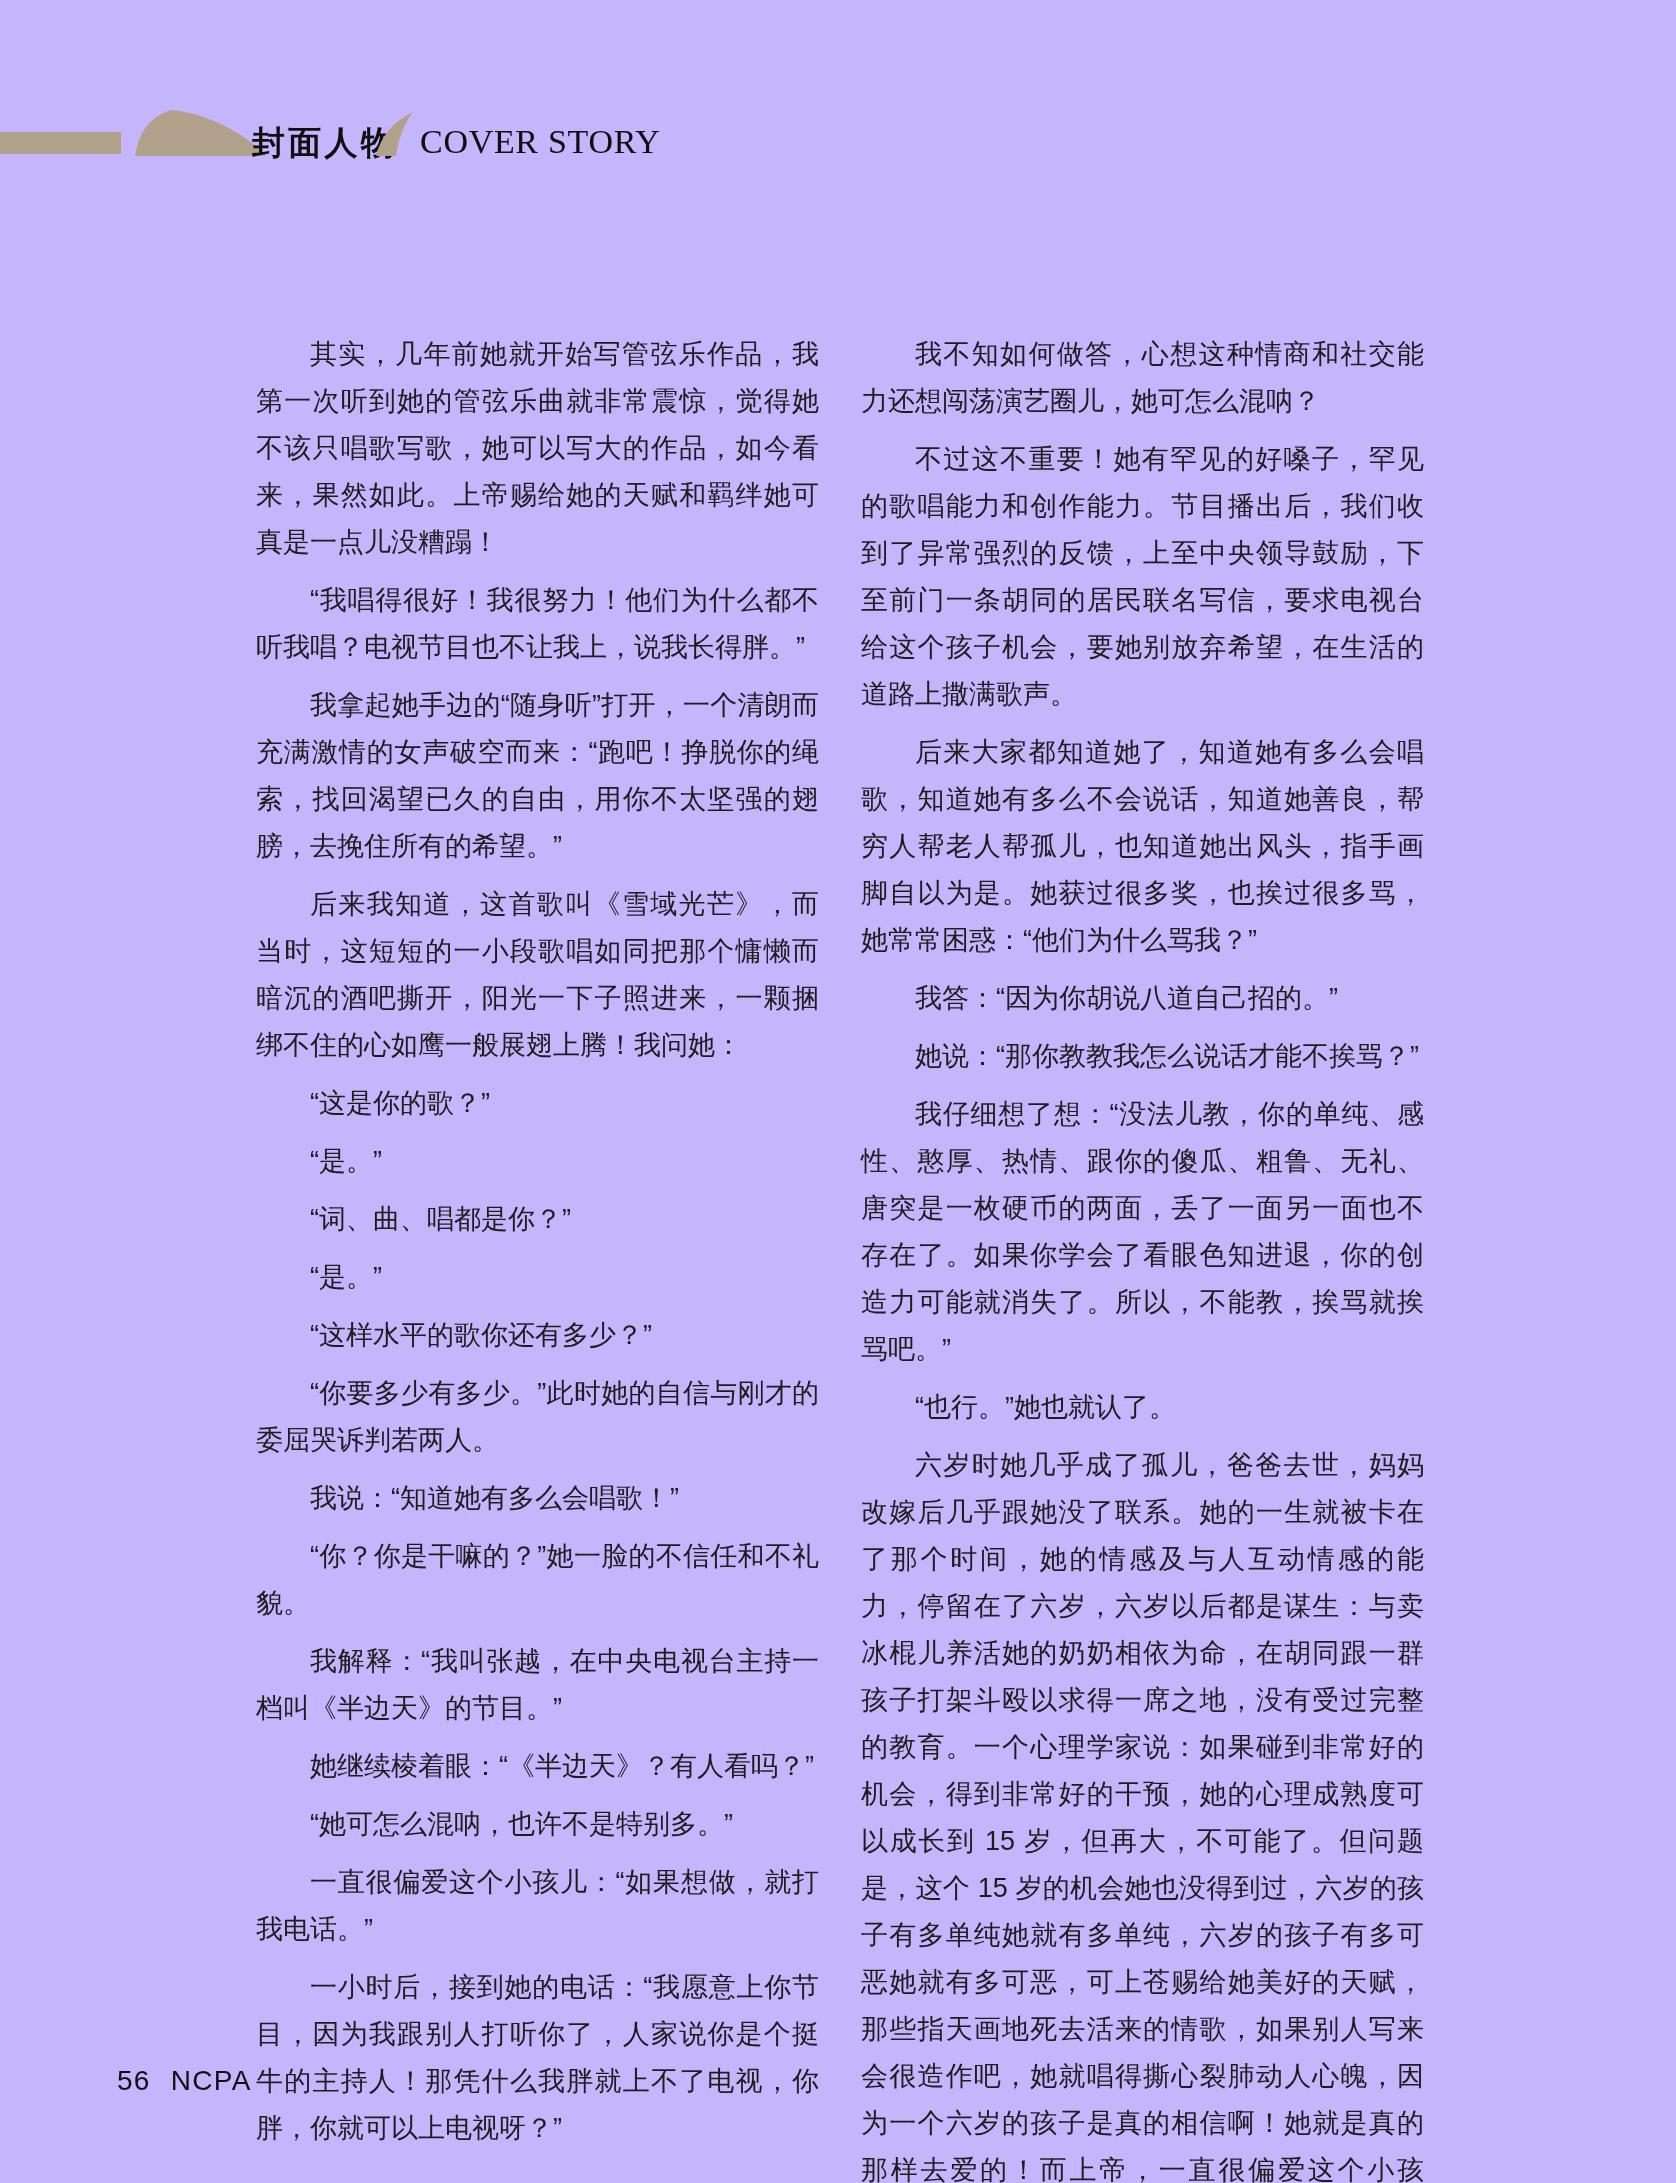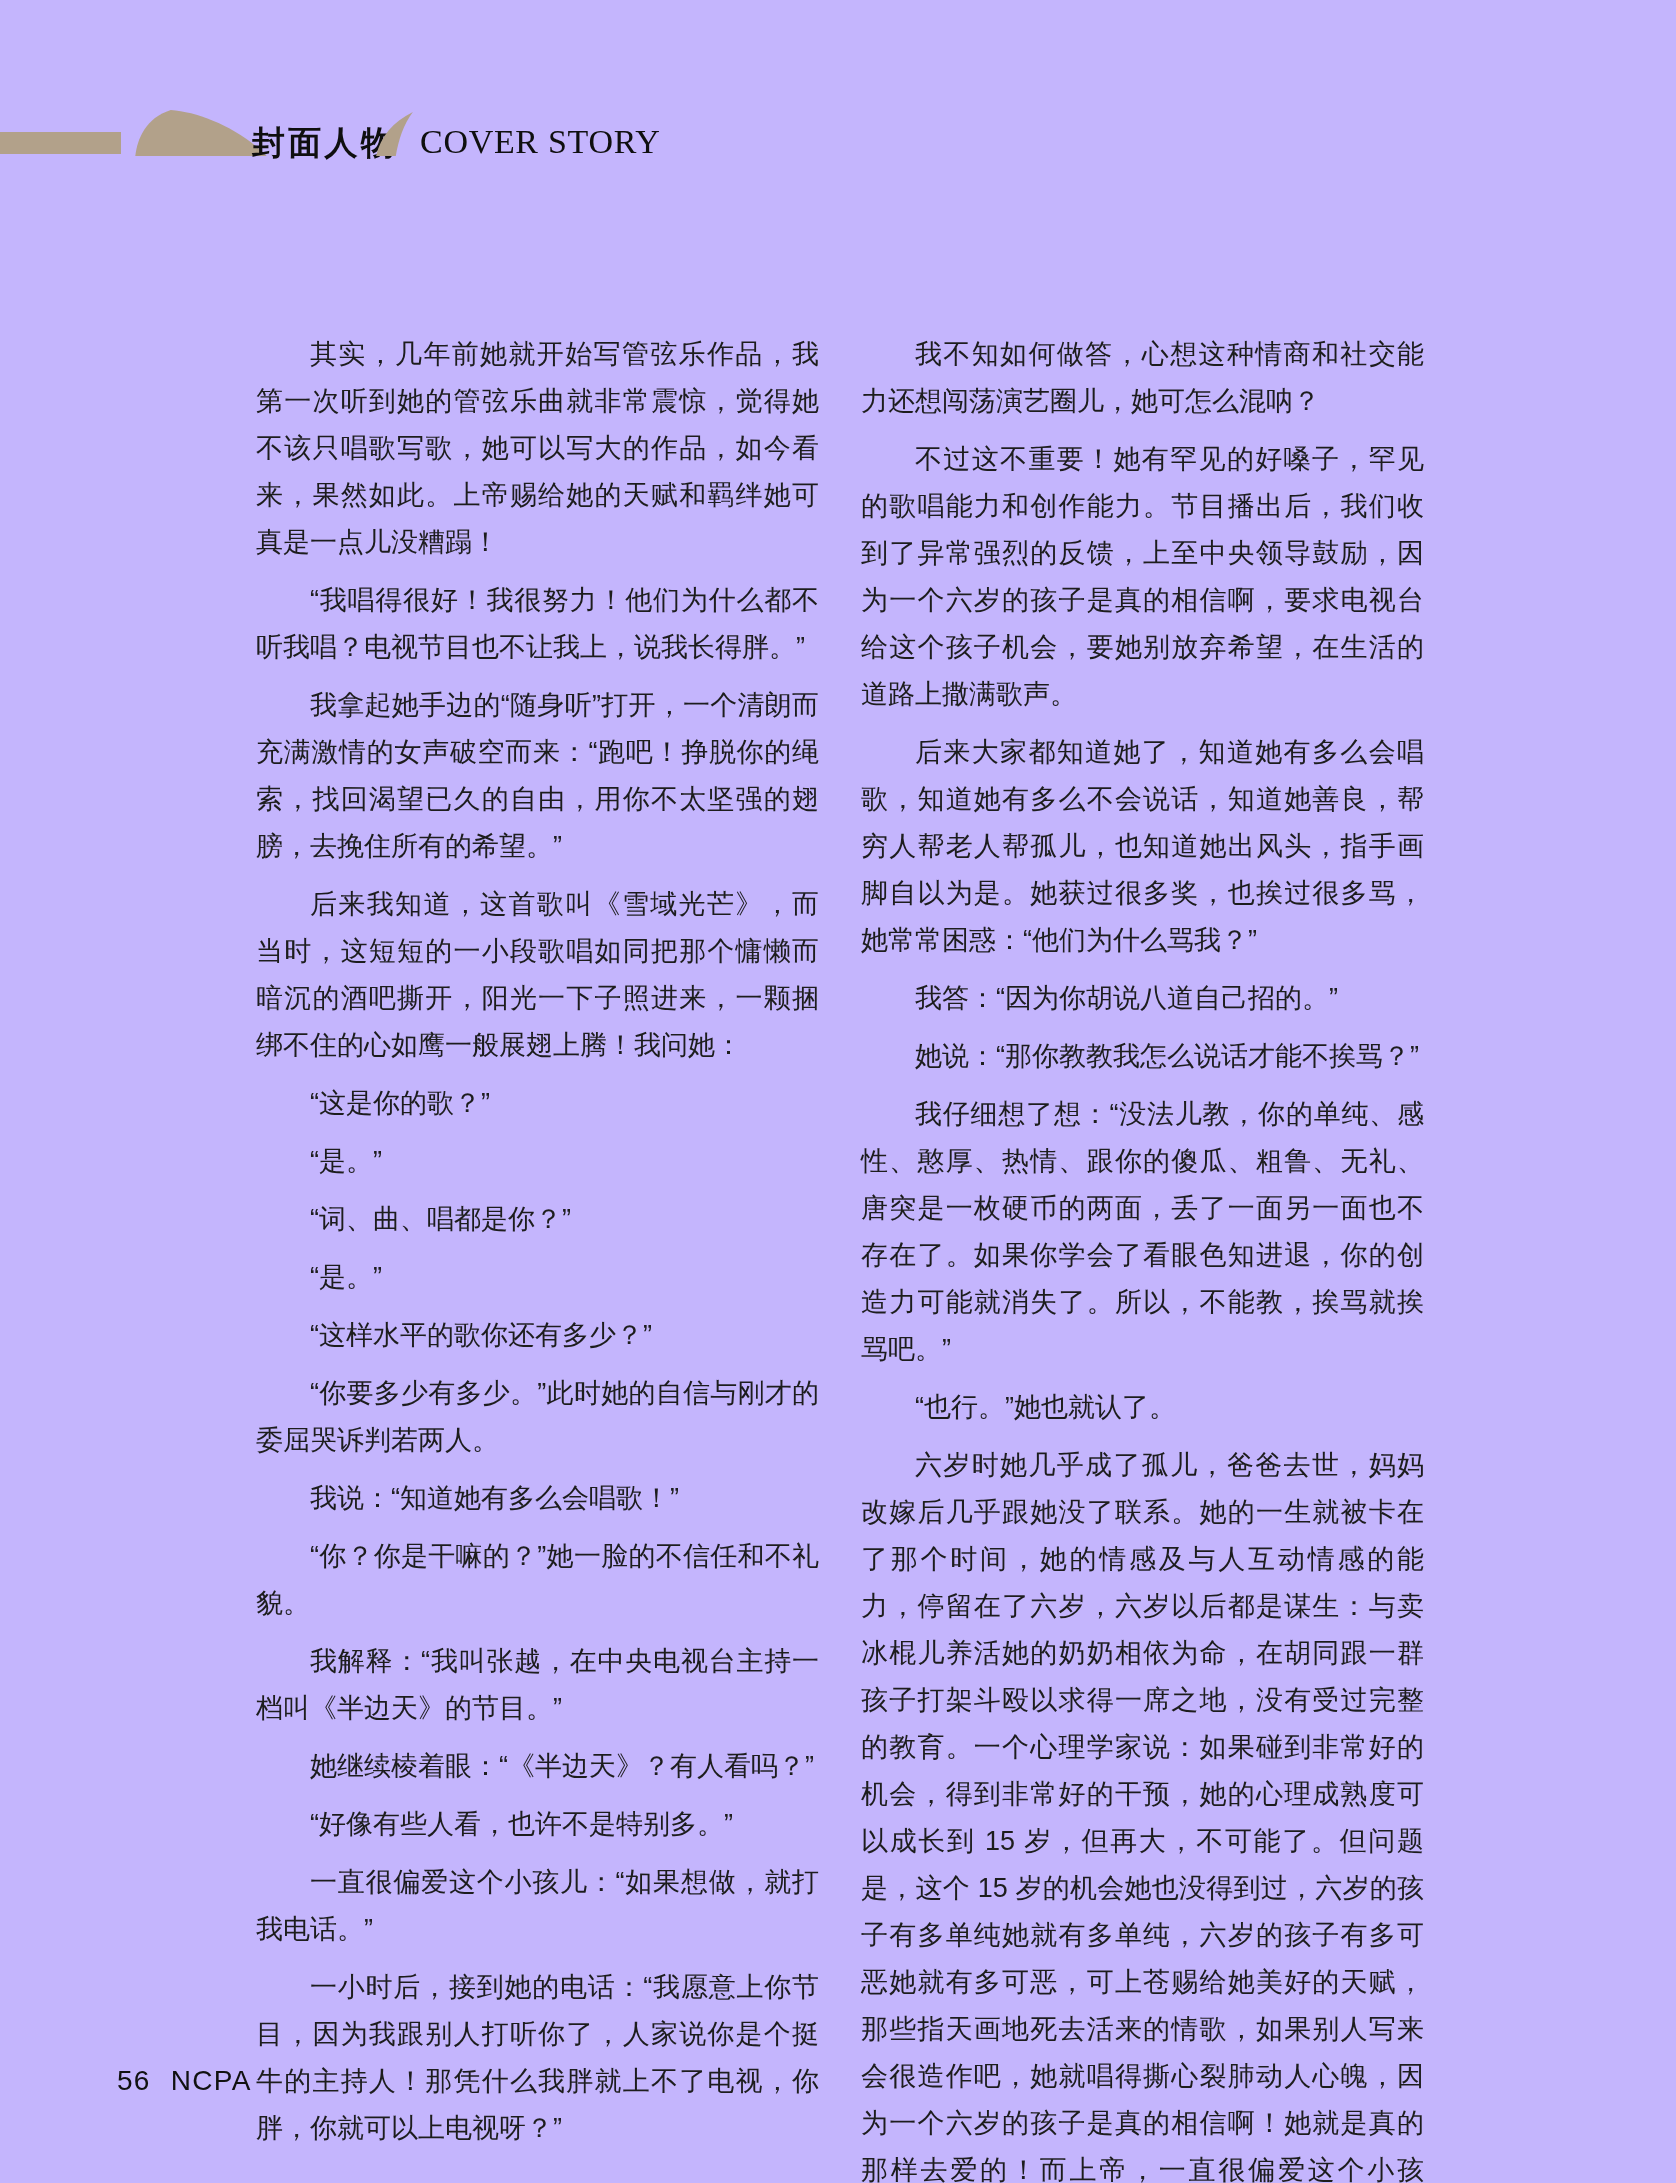--- a/index.html
+++ b/index.html
@@ -75,27 +75,27 @@
         <p class="para">“这是你的歌？”</p>
         <p class="para">“是。”</p>
         <p class="para">“词、曲、唱都是你？”</p>
         <p class="para">“是。”</p>
         <p class="para">“这样水平的歌你还有多少？”</p>
         <p class="para">“你要多少有多少。”此时她的自信与刚才的委屈哭诉判若两人。</p>
         <p class="para">我说：“知道她有多么会唱歌！”</p>
         <p class="para">“你？你是干嘛的？”她一脸的不信任和不礼貌。</p>
         <p class="para">我解释：“我叫张越，在中央电视台主持一档叫《半边天》的节目。”</p>
         <p class="para">她继续棱着眼：“《半边天》？有人看吗？”</p>
-        <p class="para">“好像有些人看，也许不是特别多。”</p>
+        <p class="para">“她可怎么混呐，也许不是特别多。”</p>
         <p class="para">一直很偏爱这个小孩儿：“如果想做，就打我电话。”</p>
         <p class="para">一小时后，接到她的电话：“我愿意上你节目，因为我跟别人打听你了，人家说你是个挺牛的主持人！那凭什么我胖就上不了电视，你胖，你就可以上电视呀？”</p>
       </section>
     <section class="col col-right" id="right-column">
         <p class="para">我不知如何做答，心想这种情商和社交能力还想闯荡演艺圈儿，她可怎么混呐？</p>
-        <p class="para">不过这不重要！她有罕见的好嗓子，罕见的歌唱能力和创作能力。节目播出后，我们收到了异常强烈的反馈，上至中央领导鼓励，因为一个六岁的孩子是真的相信啊，要求电视台给这个孩子机会，要她别放弃希望，在生活的道路上撒满歌声。</p>
+        <p class="para">不过这不重要！她有罕见的好嗓子，罕见的歌唱能力和创作能力。节目播出后，我们收到了异常强烈的反馈，上至中央领导鼓励，下至前门一条胡同的居民联名写信，要求电视台给这个孩子机会，要她别放弃希望，在生活的道路上撒满歌声。</p>
         <p class="para">后来大家都知道她了，知道她有多么会唱歌，知道她有多么不会说话，知道她善良，帮穷人帮老人帮孤儿，也知道她出风头，指手画脚自以为是。她获过很多奖，也挨过很多骂，她常常困惑：“他们为什么骂我？”</p>
         <p class="para">我答：“因为你胡说八道自己招的。”</p>
         <p class="para">她说：“那你教教我怎么说话才能不挨骂？”</p>
         <p class="para">我仔细想了想：“没法儿教，你的单纯、感性、憨厚、热情、跟你的傻瓜、粗鲁、无礼、唐突是一枚硬币的两面，丢了一面另一面也不存在了。如果你学会了看眼色知进退，你的创造力可能就消失了。所以，不能教，挨骂就挨骂吧。”</p>
         <p class="para">“也行。”她也就认了。</p>
         <p class="para">六岁时她几乎成了孤儿，爸爸去世，妈妈改嫁后几乎跟她没了联系。她的一生就被卡在了那个时间，她的情感及与人互动情感的能力，停留在了六岁，六岁以后都是谋生：与卖冰棍儿养活她的奶奶相依为命，在胡同跟一群孩子打架斗殴以求得一席之地，没有受过完整的教育。一个心理学家说：如果碰到非常好的机会，得到非常好的干预，她的心理成熟度可以成长到 15 岁，但再大，不可能了。但问题是，这个 15 岁的机会她也没得到过，六岁的孩子有多单纯她就有多单纯，六岁的孩子有多可恶她就有多可恶，可上苍赐给她美好的天赋，那些指天画地死去活来的情歌，如果别人写来会很造作吧，她就唱得撕心裂肺动人心魄，因为一个六岁的孩子是真的相信啊！她就是真的那样去爱的！而上帝，一直很偏爱这个小孩儿，也帮这个孩子找到了完美而彻底的表达和宣泄自己的方式。是的，韩红</p>
       </section>
   </main>
 
   <footer class="footer">

